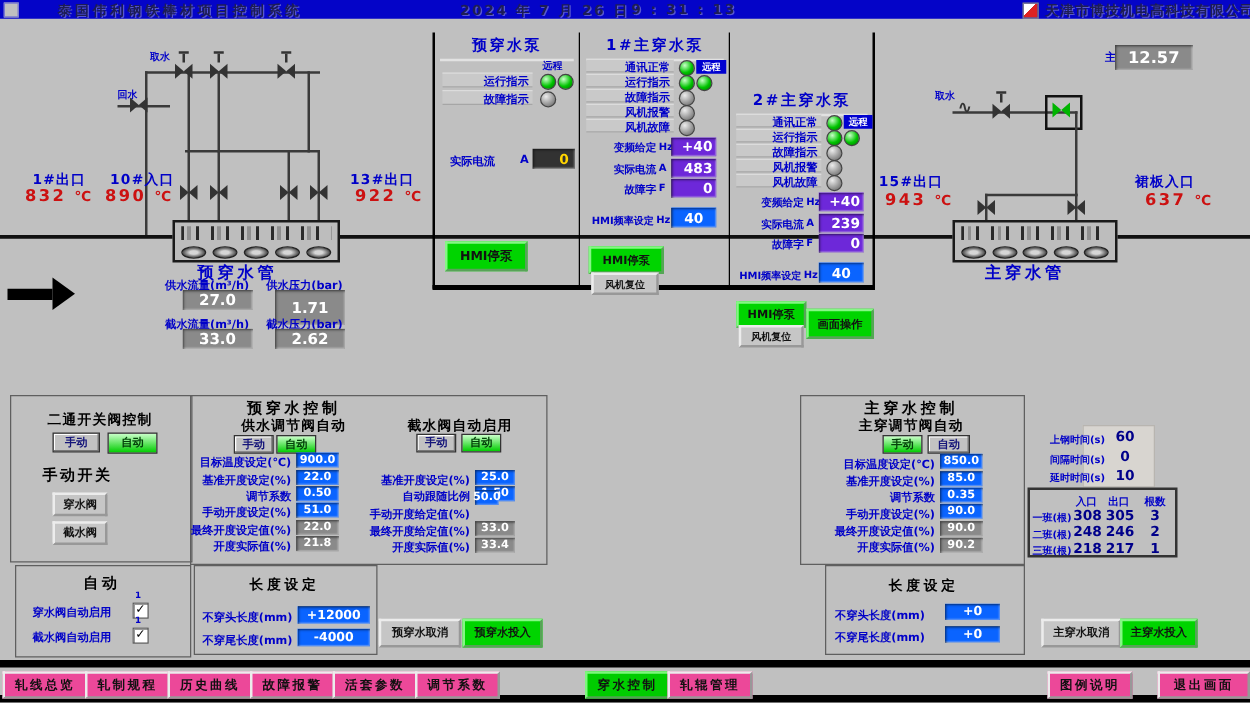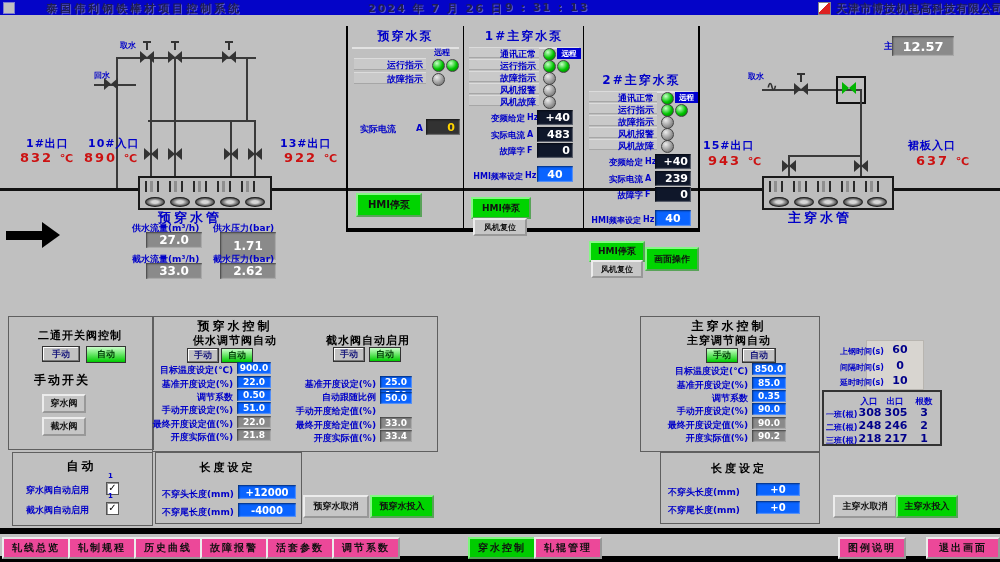--- a/index.html
+++ b/index.html
@@ -5,21 +5,21 @@
   html,body{margin:0;padding:0;background:#555;}
   #screen{position:relative;width:1000px;height:562px;background:#c0c0c0;overflow:hidden;
           font-family:"DejaVu Sans","Liberation Sans",sans-serif;}
   .abs{position:absolute;}
   .lbl{position:absolute;font-size:9px;font-weight:bold;color:#0000c8;white-space:nowrap;}
   .pipe{position:absolute;background:#3a3a3a;}
   .valbox{position:absolute;display:flex;align-items:center;justify-content:center;font-weight:bold;color:#fff;
           box-shadow:inset 1px 1px 2px rgba(0,0,0,.55), inset -1px -1px 1px rgba(255,255,255,.35);}
   .set{background:#0a64ff;}
   .read{background:#8a8a8a;}
-  .dark{background:#0f172a;}
+  .dark{background:#6d28d9;}
   .blackbox{background:#323232;color:#ffd400;}
   .btn{position:absolute;display:flex;align-items:center;justify-content:center;font-weight:bold;cursor:pointer;
        border:2px outset #ececec;background:#c6c6c6;color:#111;white-space:nowrap;}
   .green{background:#00d400;border:2px outset #85f785;}
   .toggle{position:absolute;display:flex;align-items:center;justify-content:center;font-size:9px;font-weight:bold;
           border:1px solid #333;cursor:pointer;white-space:nowrap;}
   .t-gray{background:#c2c2c2;box-shadow:inset -1px -1px 0 #777, inset 1px 1px 0 #fff;color:#15157a;}
   .t-green{background:linear-gradient(180deg,#c9ffc9,#00cc00);color:#04420a;}
   .light{position:absolute;width:11px;height:11px;border-radius:50%;border:1px solid #444;}
   .light.on{background:radial-gradient(circle at 35% 30%,#c9ffc9,#00c400 55%,#006e00);}
@@ -296,21 +296,21 @@
   <div class="valbox read" style="left:237px;top:429px;width:34px;height:12px;font-size:9px;">21.8</div>
 
   <div class="sec-title" style="left:302px;top:333px;width:132px;font-size:11px;letter-spacing:1px;">截水阀自动启用</div>
   <div class="toggle t-gray" style="left:333px;top:347px;width:30px;height:13px;">手动</div>
   <div class="toggle t-green" style="left:369px;top:347px;width:30px;height:13px;">自动</div>
   <div class="lbl" style="left:286px;top:378px;width:90px;text-align:right;">基准开度设定(%)</div>
   <div class="valbox set" style="left:380px;top:376px;width:32px;height:12px;font-size:9px;">25.0</div>
   <div class="lbl" style="left:286px;top:391px;width:90px;text-align:right;">自动跟随比例</div>
   <div class="valbox set" style="left:380px;top:389px;width:32px;height:12px;font-size:9px;">1.50</div>
   <div class="lbl" style="left:286px;top:405px;width:90px;text-align:right;">手动开度给定值(%)</div>
-  <div class="valbox set" style="left:380px;top:392px;width:32px;height:12px;font-size:9px;">50.0</div>
+  <div class="valbox set" style="left:380px;top:392px;width:19px;height:12px;font-size:9px;">50.0</div>
   <div class="lbl" style="left:286px;top:419px;width:90px;text-align:right;">最终开度给定值(%)</div>
   <div class="valbox read" style="left:380px;top:417px;width:32px;height:12px;font-size:9px;">33.0</div>
   <div class="lbl" style="left:286px;top:432px;width:90px;text-align:right;">开度实际值(%)</div>
   <div class="valbox read" style="left:380px;top:430px;width:32px;height:12px;font-size:9px;">33.4</div>
 
   <div class="sec-title" style="left:654px;top:318px;width:150px;font-size:12px;letter-spacing:3px;">主穿水控制</div>
   <div class="sec-title" style="left:662px;top:333px;width:134px;font-size:11px;letter-spacing:1px;">主穿调节阀自动</div>
   <div class="toggle t-green" style="left:706px;top:348px;width:30px;height:13px;">手动</div>
   <div class="toggle t-gray" style="left:742px;top:348px;width:32px;height:13px;">自动</div>
   <div class="lbl" style="left:648px;top:365px;width:100px;text-align:right;">目标温度设定(℃)</div>

